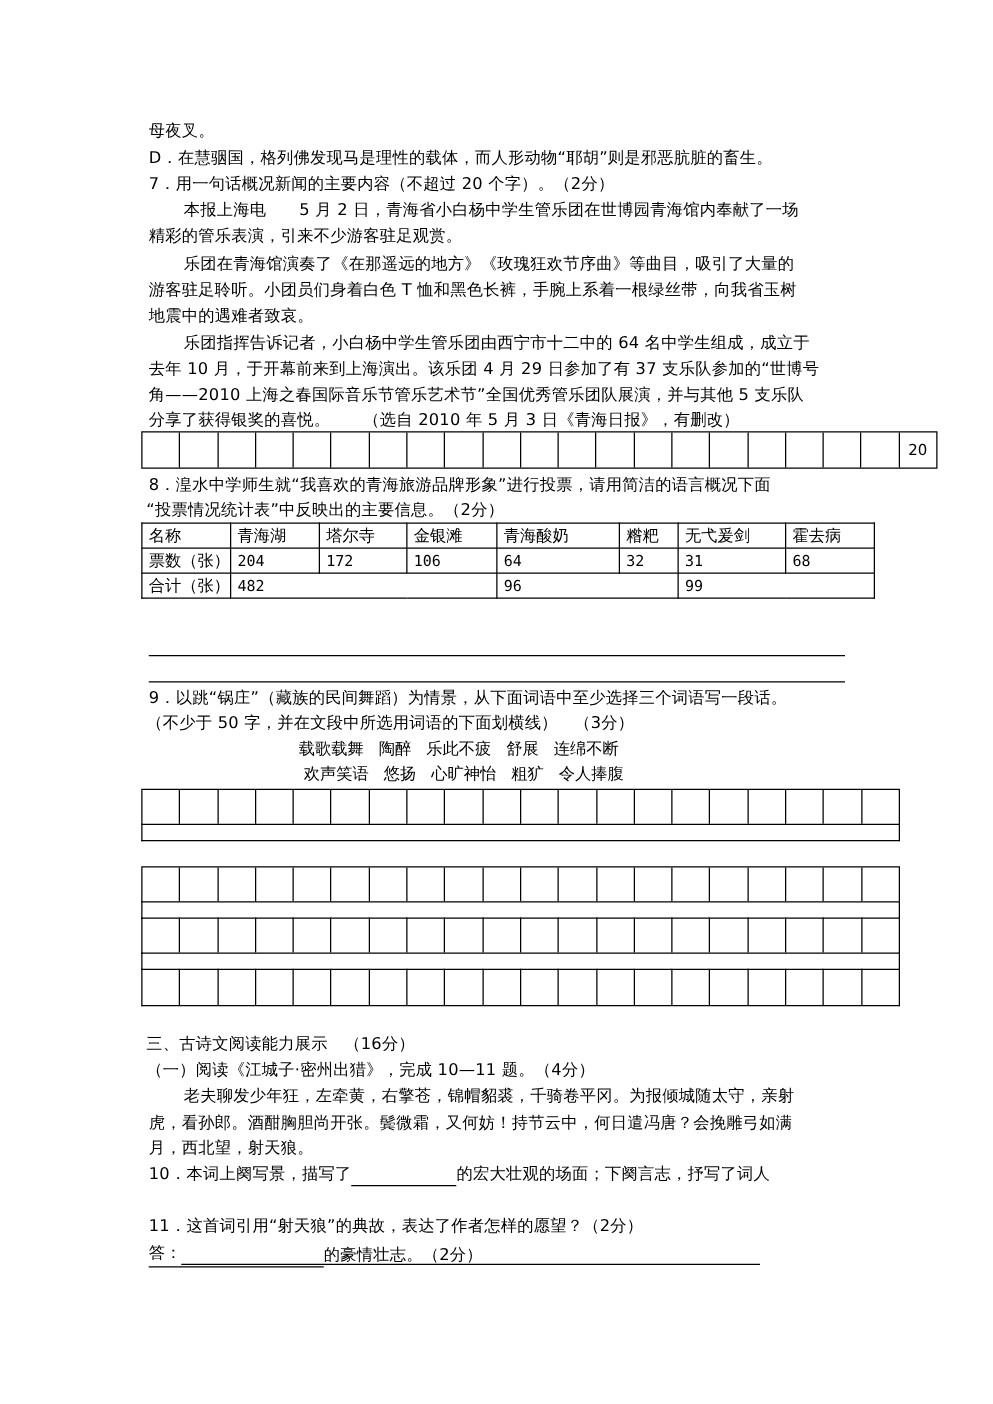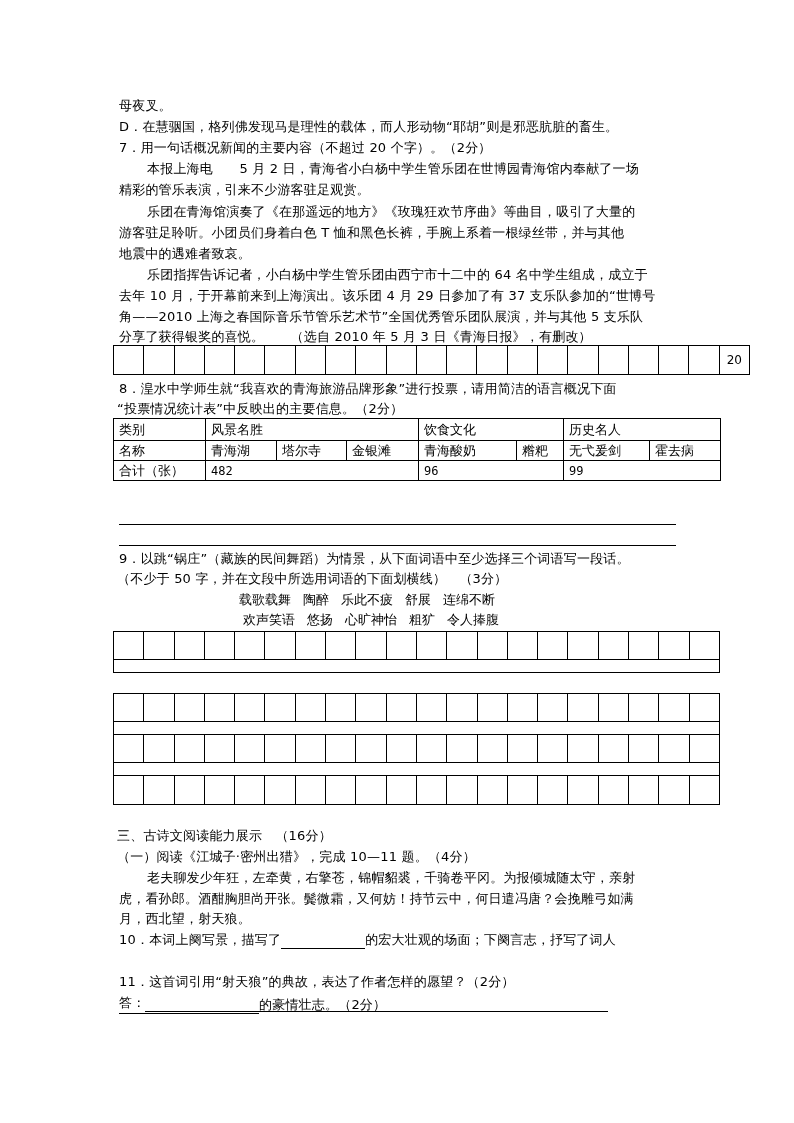--- a/index.html
+++ b/index.html
@@ -23,21 +23,21 @@
 </head>
 <body>
 
 <div class="ln" style="top:97px">母夜叉。</div>
 <div class="ln" style="top:118px">D．在慧骃国，格列佛发现马是理性的载体，而人形动物“耶胡”则是邪恶肮脏的畜生。</div>
 
 <div class="ln" style="top:139px">7．用一句话概况新闻的主要内容（不超过 20 个字）。（2分）</div>
 <div class="ln ind" style="top:160px">本报上海电　　5 月 2 日，青海省小白杨中学生管乐团在世博园青海馆内奉献了一场</div>
 <div class="ln" style="top:181px">精彩的管乐表演，引来不少游客驻足观赏。</div>
 <div class="ln ind" style="top:203px">乐团在青海馆演奏了《在那遥远的地方》《玫瑰狂欢节序曲》等曲目，吸引了大量的</div>
-<div class="ln" style="top:224px">游客驻足聆听。小团员们身着白色 T 恤和黑色长裤，手腕上系着一根绿丝带，并与其他</div>
+<div class="ln" style="top:224px">游客驻足聆听。小团员们身着白色 T 恤和黑色长裤，手腕上系着一根绿丝带，向我省玉树</div>
 <div class="ln" style="top:245px">地震中的遇难者致哀。</div>
 <div class="ln ind" style="top:266px">乐团指挥告诉记者，小白杨中学生管乐团由西宁市十二中的 64 名中学生组成，成立于</div>
 <div class="ln" style="top:287px">去年 10 月，于开幕前来到上海演出。该乐团 4 月 29 日参加了有 37 支乐队参加的“世博号</div>
 <div class="ln" style="top:308px">角——2010 上海之春国际音乐节管乐艺术节”全国优秀管乐团队展演，并与其他 5 支乐队</div>
 <div class="ln" style="top:328px">分享了获得银奖的喜悦。　　（选自 2010 年 5 月 3 日《青海日报》，有删改）</div>
 
 <div class="grid-row" id="q7-grid" style="left:113px; top:345px; width:637px; height:30px;">
     <div class="cell"></div>
     <div class="cell"></div>
     <div class="cell"></div>
@@ -59,37 +59,41 @@
     <div class="cell"></div>
     <div class="cell"></div>
     <div class="cell">20</div>
   </div>
 
 <div class="ln" style="top:380px">8．湟水中学师生就“我喜欢的青海旅游品牌形象”进行投票，请用简洁的语言概况下面</div>
 <div class="ln" style="top:400px; left:117px">“投票情况统计表”中反映出的主要信息。（2分）</div>
 
 <table class="vote">
   <tbody>
-      <tr>
-    <td style="width:92px; height:22px">类别</td>
-    <td colspan="3">风景名胜</td>
-    <td colspan="2">饮食文化</td>
-    <td colspan="2">历史名人</td>
-  </tr>
   <tr>
     <td>名称</td>
     <td style="width:71px">青海湖</td>
     <td style="width:70px">塔尔寺</td>
     <td style="width:72px">金银滩</td>
     <td style="width:98px">青海酸奶</td>
     <td style="width:47px">糌粑</td>
     <td style="width:86px">无弋爰剑</td>
     <td style="width:71px">霍去病</td>
   </tr>
   <tr>
+    <td>票数（张）</td>
+    <td class="num">204</td>
+    <td class="num">172</td>
+    <td class="num">106</td>
+    <td class="num">64</td>
+    <td class="num">32</td>
+    <td class="num">31</td>
+    <td class="num">68</td>
+  </tr>
+  <tr>
     <td>合计（张）</td>
     <td colspan="3" class="num">482</td>
     <td colspan="2" class="num">96</td>
     <td colspan="2" class="num">99</td>
   </tr>
 </tbody>
   </table>
 
 <div class="hline" style="left:119px; top:524px; width:557px"></div>
 <div class="hline" style="left:119px; top:545px; width:557px"></div>

